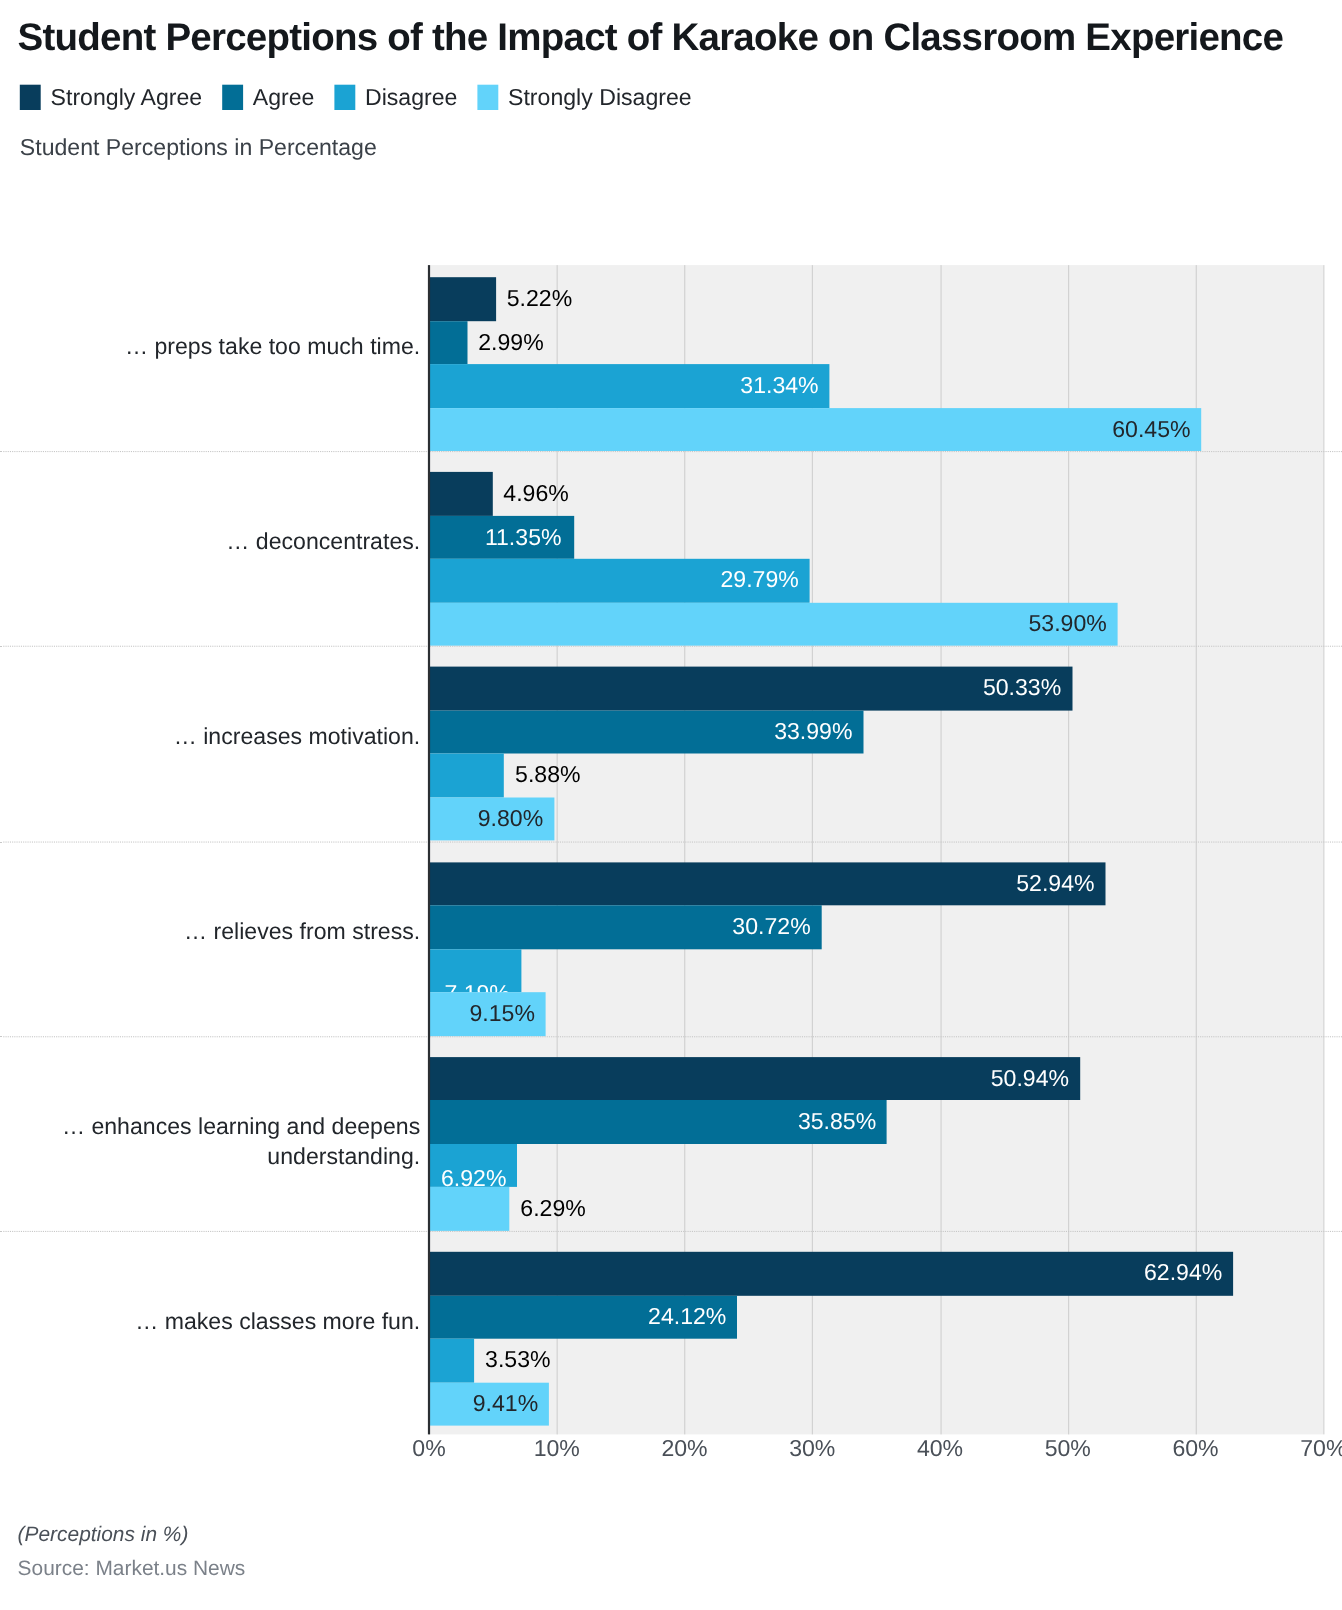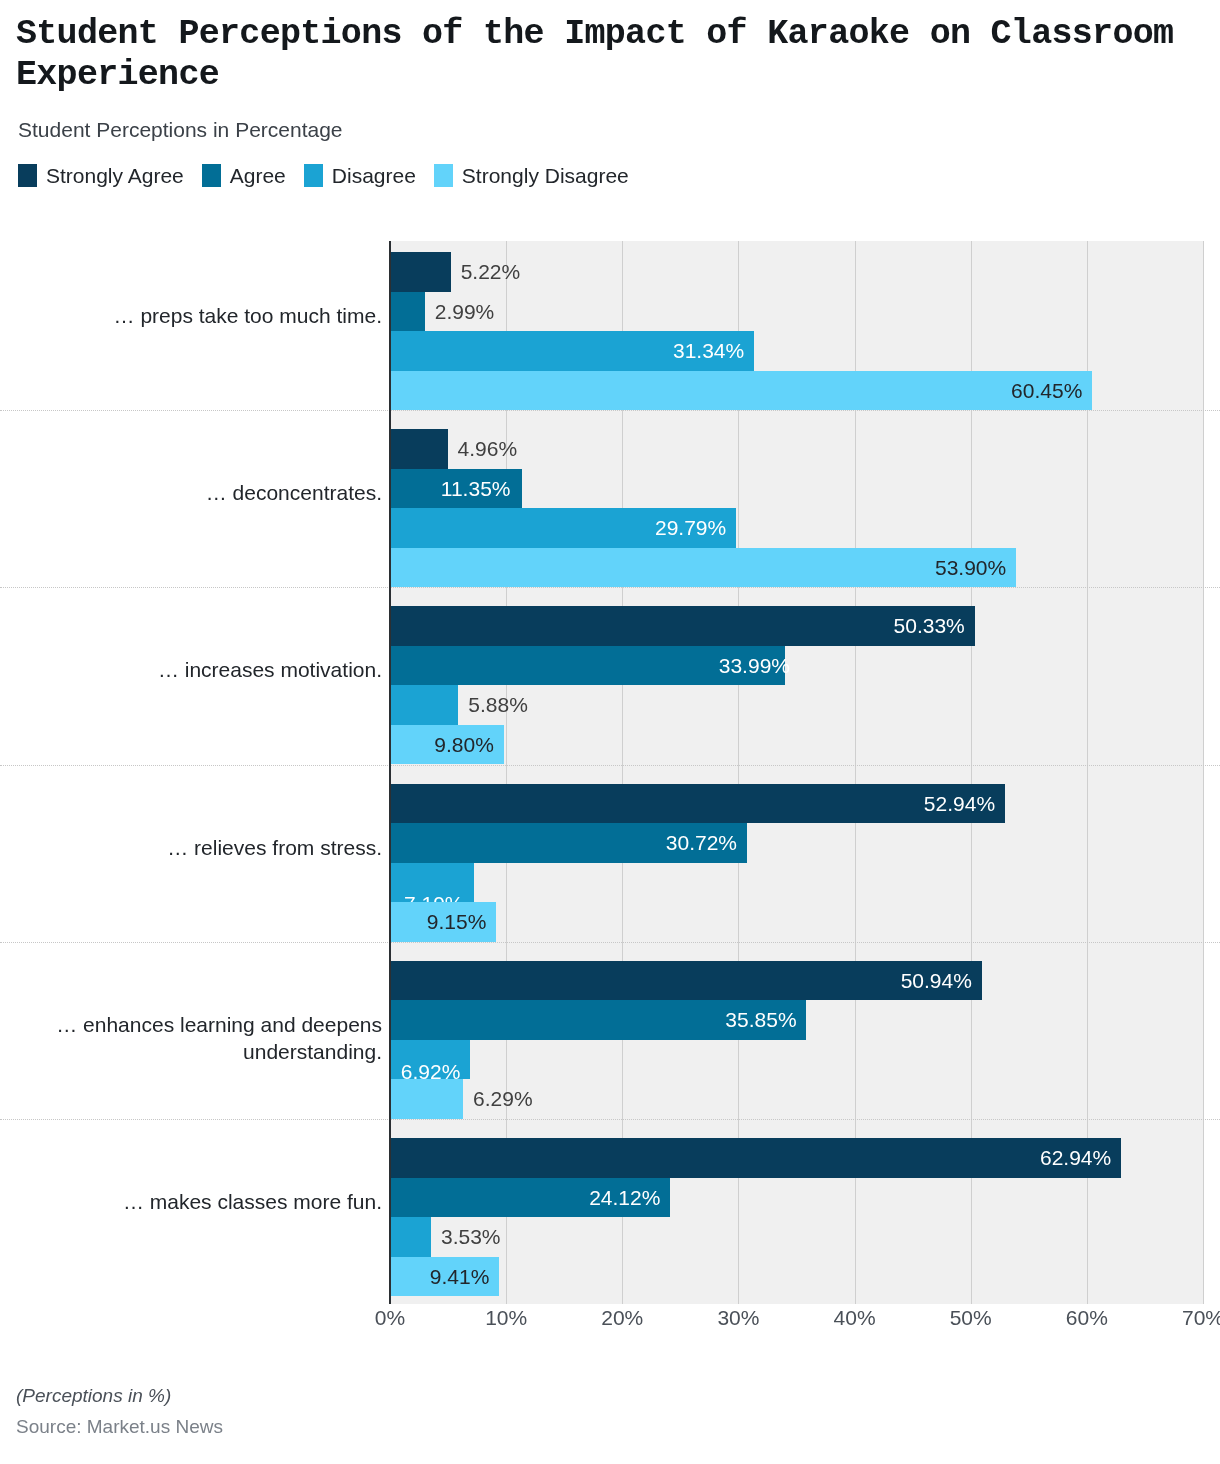--- a/index.html
+++ b/index.html
@@ -21,21 +21,20 @@
     padding: 14px 16px 0 16px;
   }
   #chart-title {
     font-size: 35px;
     line-height: 1.17;
     font-weight: bold;
     letter-spacing: -0.7px;
     color: #14181c;
     margin: 0;
     max-width: 1190px;
-    font-family: Liberation Mono, monospace;
   }
   #chart-subtitle {
     font-size: 21px;
     color: #3b4148;
     margin: 22px 0 0 2px;
     font-weight: normal;
   }
 
   
   #legend {
@@ -130,21 +129,21 @@
     font-size: 21px;
     white-space: nowrap;
   }
   .bar-value.inside {
     color: #ffffff;
   }
   .bar-value.inside-dark {
     color: #22262b;
   }
   .bar-value.outside {
-    color: #404040;
+    color: #000000;
     text-align: right;
   }
   .separator {
     position: absolute;
     left: 0;
     width: 1220px;
     height: 0;
     border-top: 1.5px dotted #c7c7c7;
   }
 
@@ -181,39 +180,39 @@
     font-size: 19px;
     color: #7b8189;
     margin: 9px 0 0 0;
   }
 </style>
 </head>
 <body>
 
 <div id="header">
   <h1 id="chart-title">Student Perceptions of the Impact of Karaoke on Classroom Experience</h1>
-  <div id="chart-subtitle">Student Perceptions in Percentage</div>
   <div id="legend">
       <div class="legend-item">
         <span class="legend-swatch" style="background: rgb(8, 61, 92);"></span>
         <span class="legend-label">Strongly Agree</span>
       </div>
       <div class="legend-item">
         <span class="legend-swatch" style="background: rgb(2, 110, 150);"></span>
         <span class="legend-label">Agree</span>
       </div>
       <div class="legend-item">
         <span class="legend-swatch" style="background: rgb(27, 163, 211);"></span>
         <span class="legend-label">Disagree</span>
       </div>
       <div class="legend-item">
         <span class="legend-swatch" style="background: rgb(98, 211, 250);"></span>
         <span class="legend-label">Strongly Disagree</span>
       </div>
     </div>
+  <div id="chart-subtitle">Student Perceptions in Percentage</div>
 </div>
 
 <div id="plot-wrap">
   <div id="plot-area">
       <div class="gridline" style="left: 116.143px;"></div>
       <div class="gridline" style="left: 232.286px;"></div>
       <div class="gridline" style="left: 348.429px;"></div>
       <div class="gridline" style="left: 464.571px;"></div>
       <div class="gridline" style="left: 580.714px;"></div>
       <div class="gridline" style="left: 696.857px;"></div>
@@ -267,21 +266,21 @@
       <div class="separator" style="top: 346.4px;"></div>
       <div class="group" style="top: 354.4px; height: 177.2px;">
         <div class="group-label" style="top: 62px;">… increases motivation.</div>
         <div class="bars" style="top: 11px;">
           <div class="bar-row">
             <div class="bar" style="width: 584.547px; background: rgb(8, 61, 92);"></div>
             <div class="bar-value inside" style="left: 503.547px;">50.33%</div>
           </div>
           <div class="bar-row">
             <div class="bar" style="width: 394.77px; background: rgb(2, 110, 150);"></div>
-            <div class="bar-value inside" style="left: 313.77px; margin-left: 15px;">33.99%</div>
+            <div class="bar-value inside" style="left: 313.77px;">33.99%</div>
           </div>
           <div class="bar-row">
             <div class="bar" style="width: 68.292px; background: rgb(27, 163, 211);"></div>
             <div class="bar-value outside" style="left: 78.292px;">5.88%</div>
           </div>
           <div class="bar-row">
             <div class="bar" style="width: 113.82px; background: rgb(98, 211, 250);"></div>
             <div class="bar-value inside-dark" style="left: 44.32px;">9.80%</div>
           </div>
         </div>

